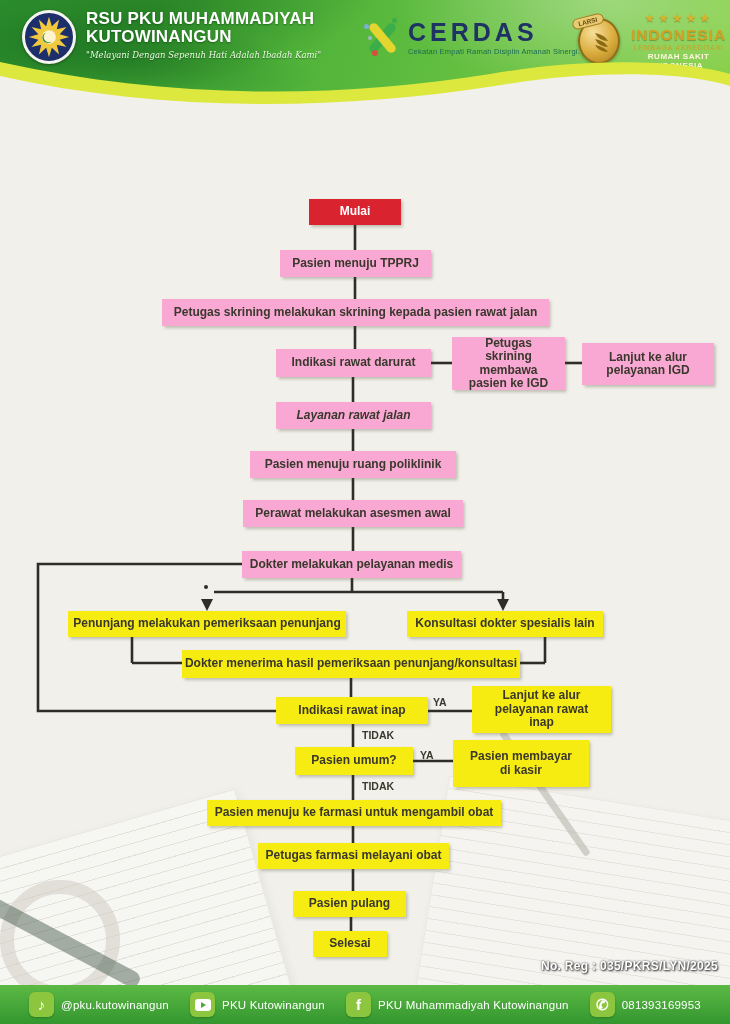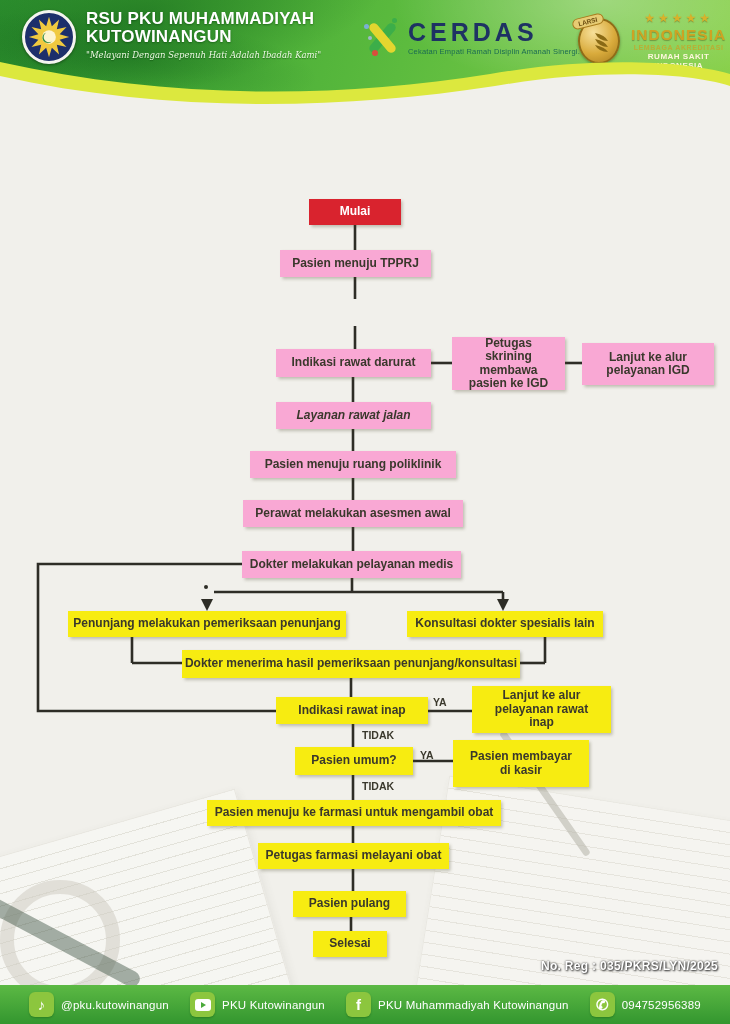--- a/index.html
+++ b/index.html
@@ -226,20 +226,21 @@
     </g>
     <g fill="#2e2d26">
       <circle cx="206" cy="587" r="2"></circle>
       <polygon points="201,599 213,599 207,611"></polygon>
       <polygon points="497,599 509,599 503,611"></polygon>
     </g>
   </svg>
 
   <div class="n n0 red">Mulai</div>
   <div class="n n1 gold">Pasien menuju TPPRJ</div>
+  <div class="n n2 gold">Petugas skrining melakukan skrining kepada pasien rawat jalan</div>
   <div class="n n3 gold">Indikasi rawat darurat</div>
   <div class="n n4 gold multi">Petugas skrining membawa pasien ke IGD</div>
   <div class="n n5 gold multi">Lanjut ke alur pelayanan IGD</div>
   <div class="n n6 gold">Layanan rawat jalan</div>
   <div class="n n7 gold">Pasien menuju ruang poliklinik</div>
   <div class="n n8 gold">Perawat melakukan asesmen awal</div>
   <div class="n n9 gold">Dokter melakukan pelayanan medis</div>
   <div class="n n10 bright">Penunjang melakukan pemeriksaan penunjang</div>
   <div class="n n11 bright">Konsultasi dokter spesialis lain</div>
   <div class="n n12 bright">Dokter menerima hasil pemeriksaan penunjang/konsultasi</div>
@@ -278,17 +279,17 @@
     <div class="f-item">
       <div class="f-ic">
           <span>f</span>
         </div>
       <div class="f-label">PKU Muhammadiyah Kutowinangun</div>
     </div>
     <div class="f-item">
       <div class="f-ic">
           <span>✆</span>
         </div>
-      <div class="f-label">094752956389</div>
+      <div class="f-label">081393169953</div>
     </div>
   </div>
 
 </div>
 
 </body></html>

